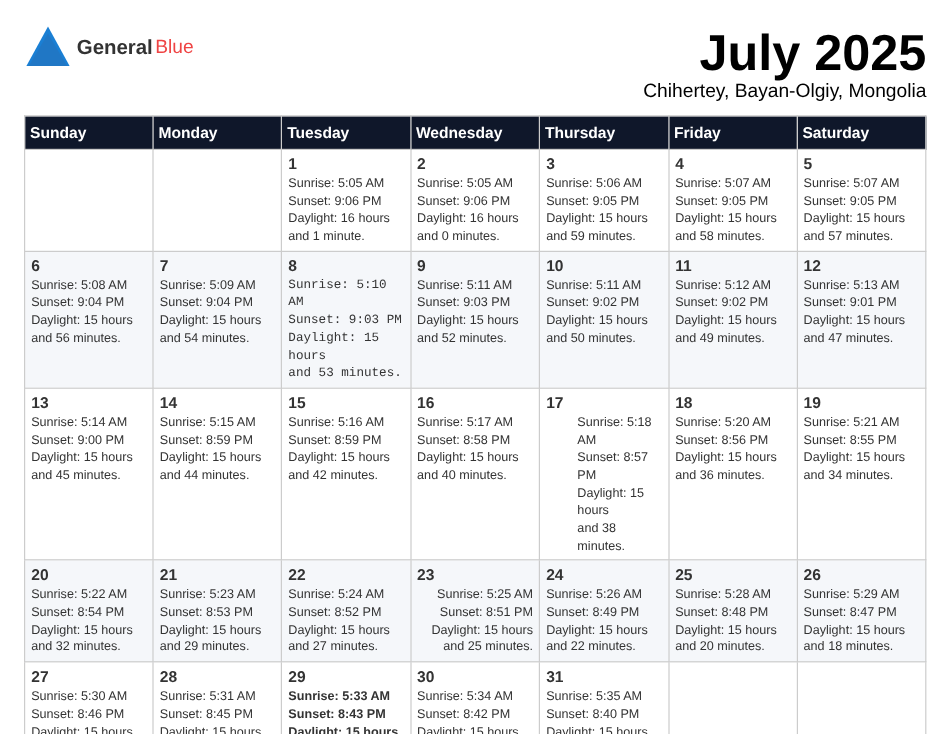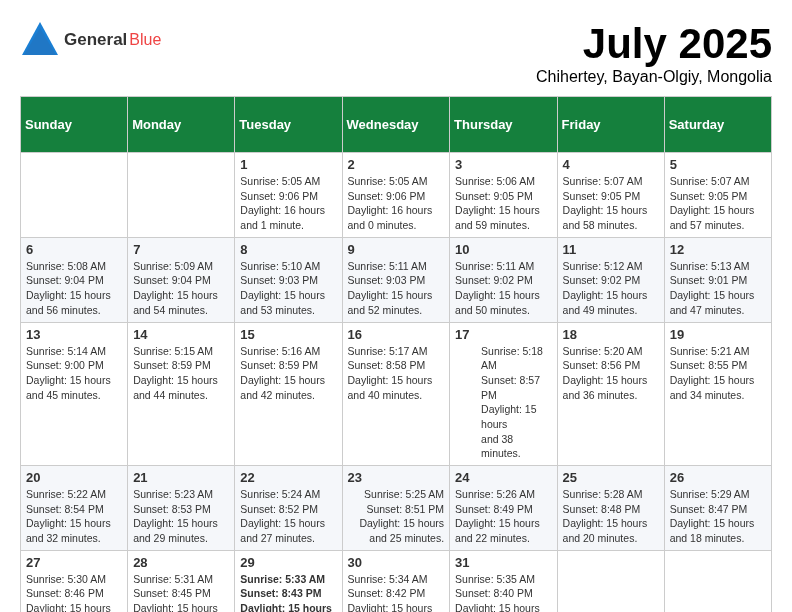--- a/index.html
+++ b/index.html
@@ -39,25 +39,25 @@
     .title-location {
       font-size: 16px;
       color: #000000;
     }
     .calendar {
       width: 100%;
       border-collapse: collapse;
       border: 1px solid #ccc;
     }
     .calendar th {
-      background-color: #15803d;
+      background-color: #0f172a;
       color: #fff;
       font-size: 13px;
       font-weight: bold;
-      padding: 20px 4px;
+      padding: 6px 4px;
       text-align: left;
       border: 1px solid #ccc;
     }
     .calendar td {
       vertical-align: top;
       border: 1px solid #ccc;
       padding: 4px 5px;
       font-size: 10.5px;
       width: 108px;
       min-height: 80px;
@@ -166,21 +166,21 @@
         </td>
         <td>
           <span class="day-number">7</span>
           <div class="day-info" style="white-space: pre-line;">Sunrise: 5:09 AM
 Sunset: 9:04 PM
 Daylight: 15 hours
 and 54 minutes.</div>
         </td>
         <td>
           <span class="day-number">8</span>
-          <div class="day-info" style="white-space: pre-line;">Sunrise: 5:10 AM
+          <div class="day-info" style="white-space: pre-line; font-family: Liberation Mono, monospace;">Sunrise: 5:10 AM
 Sunset: 9:03 PM
 Daylight: 15 hours
 and 53 minutes.</div>
         </td>
         <td>
           <span class="day-number">9</span>
           <div class="day-info" style="white-space: pre-line;">Sunrise: 5:11 AM
 Sunset: 9:03 PM
 Daylight: 15 hours
 and 52 minutes.</div>

